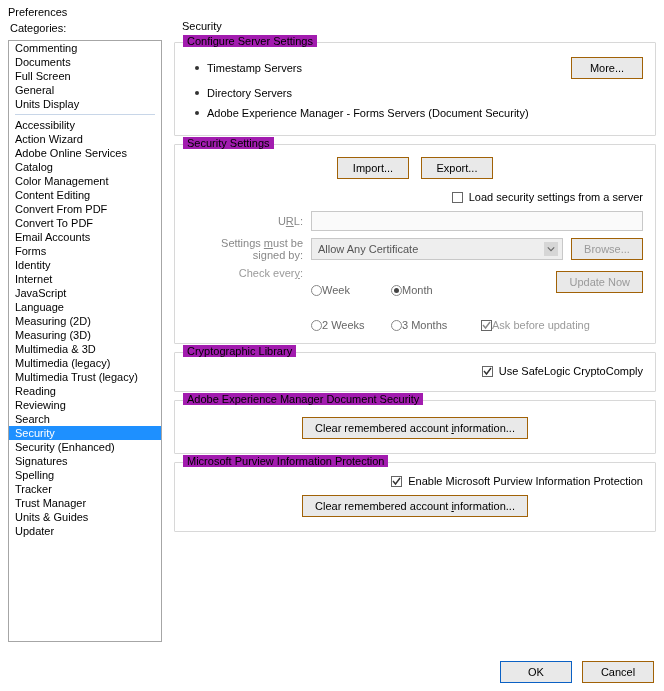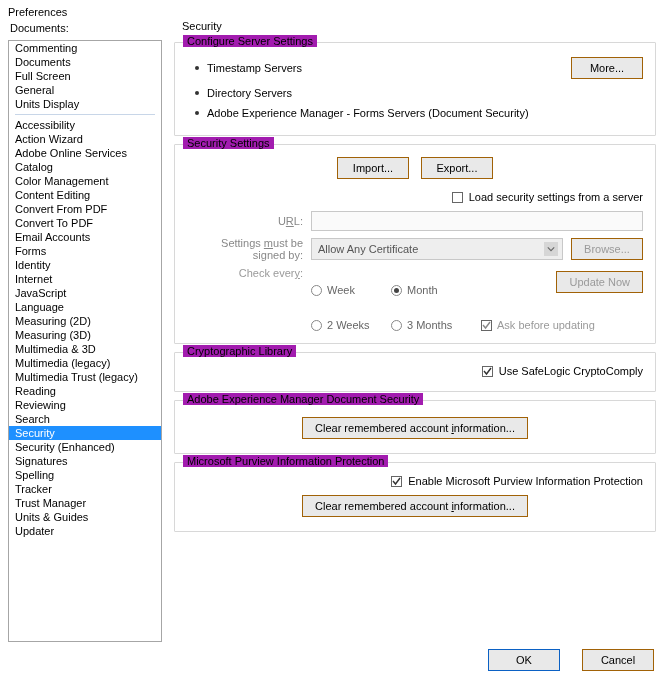--- a/index.html
+++ b/index.html
@@ -22,40 +22,40 @@
   .btn { min-width:72px; height:22px; background:#e9e9e9; border:1px solid #a16207; padding:0 12px; cursor:pointer; font-size:11px; }
   .btn.wide { min-width:190px; }
   .btn.primary { border:1px solid #0b61c4; }
   .btn-row-center { display:flex; justify-content:center; gap:12px; margin-top:2px; margin-bottom:10px; }
   .form-row { display:flex; align-items:center; margin:6px 0; }
   .form-row label.lab { color:#888; width:124px; text-align:right; padding-right:8px; }
   .textin { flex:1; height:20px; border:1px solid #c8c8c8; background:#fafafa; }
   .select { flex:1; height:22px; border:1px solid #c8c8c8; background:#eee; display:flex; align-items:center; padding:0 6px; position:relative; color:#555;}
   .select .chev { position:absolute; right:4px; top:3px; width:14px; height:14px; background:#d6d6d6; display:flex; align-items:center; justify-content:center; }
   .chev svg { width:8px; height:8px; }
-  .radio-item, .check-item { display:flex; align-items:center; gap:5px; color:#666;margin-top:17px; }
+  .radio-item, .check-item { display:flex; align-items:center; color:#666;margin-top:17px; }
   .radio { width:11px; height:11px; border:1px solid #888; border-radius:50%; position:relative; background:#fff; }
   .radio.on::after { content:""; position:absolute; width:5px; height:5px; background:#444; border-radius:50%; left:2px; top:2px; }
   .checkbox { width:11px; height:11px; border:1px solid #666; background:#fff; position:relative; display:inline-block; }
   .checkbox.on::after { content:""; position:absolute; left:1px; top:-1px; font-size:10px; }
   .checkbox.on svg { position:absolute; left:-1px; top:-1px; width:11px; height:11px; }
   .disabled { color:#9a9a9a; }
   .check-row { display:flex; align-items:center; gap:6px; padding:2px 0 2px 16px;justify-content:flex-end; }
-  .footer { position:absolute; right:10px; bottom:20px; display:flex; gap:22px; }
+  .footer { position:absolute; right:10px; bottom:8px; display:flex; gap:10px; }
   .u { text-decoration:underline; }
   .right-inner { border:0; height:100%; padding-top:6px; }
 </style>
 </head>
 <body>
 
 <div class="window-title">Preferences</div>
 
 <div class="content">
   <div class="left">
-    <div class="cat-label">Documents:</div>
+    <div class="cat-label">Categories:</div>
     <div class="listbox" id="catlist">
         <div class="list-item">Commenting</div>
         <div class="list-item">Documents</div>
         <div class="list-item">Full Screen</div>
         <div class="list-item">General</div>
         <div class="list-item">Units Display</div>
         <div class="divider"></div>
         <div class="list-item">Accessibility</div>
         <div class="list-item">Action Wizard</div>
         <div class="list-item">Adobe Online Services</div>

